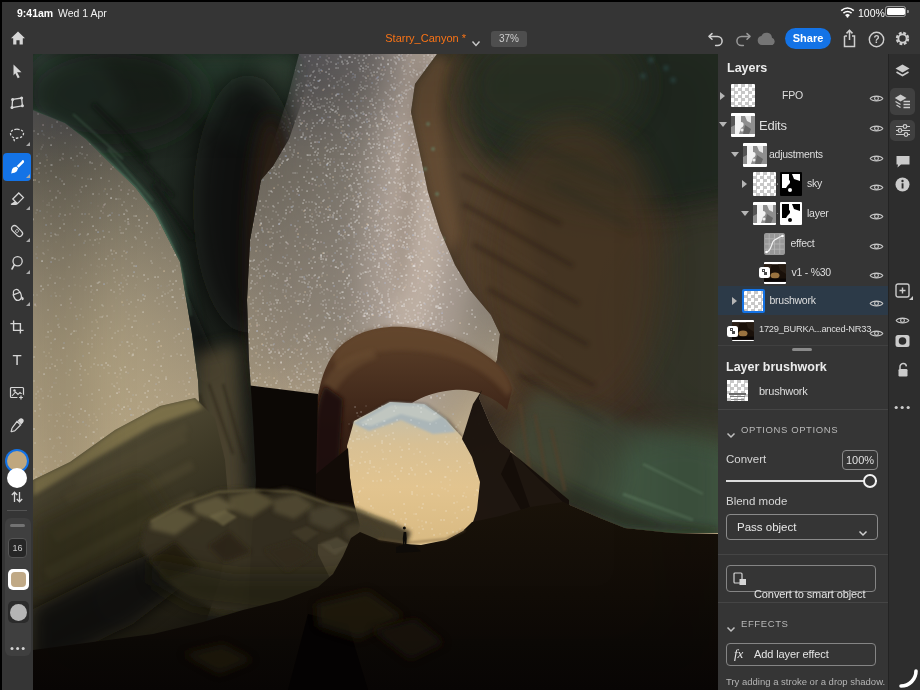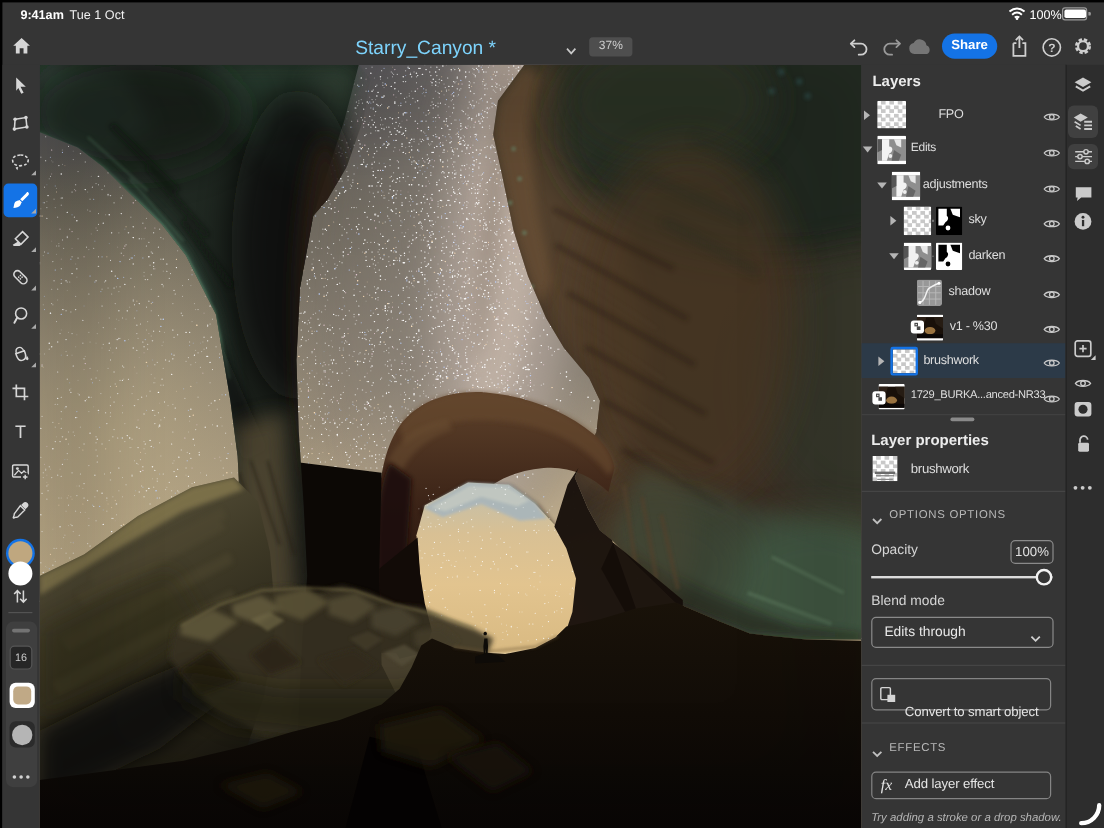--- a/index.html
+++ b/index.html
@@ -6,35 +6,35 @@
 #app{position:absolute;left:0;top:0;width:920px;height:690px;background:#353535}
 .abs{position:absolute}
 .lbl{position:absolute;color:#dedede;font-size:10px;letter-spacing:-.25px;white-space:nowrap}
 .checker{background:repeating-conic-gradient(#c8c8c8 0% 25%,#fff 0% 50%);background-size:7px 7px}
 </style></head><body>
 <div id="app">
 
 <div class="abs" style="left:0;top:0;width:920px;height:2px;background:#000"></div>
 <div class="abs" style="left:0;top:0;width:2px;height:690px;background:#000"></div>
 <div class="abs" style="left:17px;top:6.5px;font-size:10.5px;font-weight:700;color:#fff">9:41am</div>
-<div class="abs" style="left:58px;top:6.5px;font-size:10.5px;font-weight:400;color:#f2f2f2">Tue 1 Oct</div>
+<div class="abs" style="left:58px;top:6.5px;font-size:10.5px;font-weight:400;color:#f2f2f2">Wed 1 Apr</div>
 <div class="abs" style="left:840px;top:4px"><svg width="15" height="12" viewBox="0 0 15 12" style="">
         <path d="M1.2 4.6 Q7.5 -0.6 13.8 4.6" fill="none" stroke="#fff" stroke-width="1.6"></path>
         <path d="M3.4 7.2 Q7.5 3.8 11.6 7.2" fill="none" stroke="#fff" stroke-width="1.6"></path>
         <path d="M5.6 9.6 Q7.5 8.2 9.4 9.6" fill="none" stroke="#fff" stroke-width="1.6"></path>
         <circle cx="7.5" cy="10.6" r="1.1" fill="#fff"></circle>
       </svg></div>
 <div class="abs" style="left:858px;top:6.5px;font-size:10.5px;font-weight:400;color:#fff">100%</div>
 <div class="abs" style="left:885px;top:6px;width:21px;height:10.5px;border:1px solid rgba(255,255,255,.5);border-radius:2.5px"></div>
 <div class="abs" style="left:886.5px;top:7.5px;width:18px;height:7.5px;background:#fff;border-radius:1.5px"></div>
 <div class="abs" style="left:907px;top:9.5px;width:1.6px;height:3.6px;background:rgba(255,255,255,.5);border-radius:0 1px 1px 0"></div>
 <div class="abs" style="left:10px;top:30px"><svg width="16" height="16" viewBox="0 0 16 16" style="">
         <path d="M8 1.6 L15 8.2 H12.8 V14.5 H9.6 V10.3 H6.4 V14.5 H3.2 V8.2 H1 Z" fill="#d6d6d6"></path>
       </svg></div>
-<div class="abs" style="left:296px;top:31.5px;width:170px;text-align:left;font-size:16px;color:#7dd3fc">Starry_Canyon *</div>
+<div class="abs" style="left:296px;top:31.5px;width:170px;text-align:right;font-size:11px;color:#f97316">Starry_Canyon *</div>
 <div class="abs" style="left:471px;top:34px"><svg width="10" height="8" viewBox="0 0 10 8" style="">
         <path d="M1.5 1.5 L5 5.5 L8.5 1.5" fill="none" stroke="#c8c8c8" stroke-width="1.4"></path>
       </svg></div>
 <div class="abs" style="left:491px;top:30.5px;width:36px;height:16px;background:#4e4e4e;border-radius:3px;color:#cdcdcd;font-size:10px;text-align:center;line-height:16px">37%</div>
 <div class="abs" style="left:707px;top:31px"><svg width="18" height="16" viewBox="0 0 18 16" style="">
         <path d="M5 2.6 L2 5.4 L5 8.2" fill="none" stroke="#cfcfcf" stroke-width="1.5" stroke-linecap="round" stroke-linejoin="round"></path>
         <path d="M2.6 5.4 H10.5 a4.6 4.6 0 0 1 0 9.2 H8.6" fill="none" stroke="#cfcfcf" stroke-width="1.5" stroke-linecap="round"></path>
       </svg></div>
 <div class="abs" style="left:734px;top:31px"><svg width="18" height="16" viewBox="0 0 18 16" style="">
         <path d="M13 2.6 L16 5.4 L13 8.2" fill="none" stroke="#9a9a9a" stroke-width="1.5" stroke-linecap="round" stroke-linejoin="round"></path>
@@ -463,21 +463,21 @@
 <div class="abs" style="left:719px;top:122px;width:0;height:0;border-left:4px solid transparent;border-right:4px solid transparent;border-top:5.5px solid #b5b5b5"></div>
     <div class="abs" style="left:731px;top:113.25px;width:23.5px;height:23.5px;overflow:hidden;border-radius:1px"><svg width="24" height="24" viewBox="0 0 24 24">
         <rect width="24" height="24" fill="#fff"></rect>
         <rect y="3" width="24" height="18" fill="#8e8e8e"></rect>
         <path d="M4 3 L10 3 10 9 C14 9 13 14 10 15 L8 21 4 21Z" fill="#f2f2f2"></path>
         <path d="M14 3 L20 3 20 10 16 8Z" fill="#e8e8e8"></path>
         <circle cx="11" cy="17" r="1.6" fill="#eee"></circle>
         <path d="M0 3 L4 3 4 12 0 14Z" fill="#555"></path>
         <path d="M14 12 L20 16 18 21 12 21Z" fill="#666"></path>
       </svg></div>
-    <div class="lbl" style="left:759px;top:118px;font-size:10px">Edits</div>
+    <div class="lbl" style="left:759px;top:118px;font-size:13px">Edits</div>
     <div class="abs" style="left:869px;top:119.5px"><svg width="15" height="11" viewBox="0 0 15 11" style="">
         <path d="M1.2 5.5 C3.4 2.3 11.6 2.3 13.8 5.5 C11.6 8.7 3.4 8.7 1.2 5.5 Z" fill="none" stroke="#c9c9c9" stroke-width="1.1"></path>
         <circle cx="7.5" cy="5.4" r="1.9" fill="none" stroke="#c9c9c9" stroke-width="1.1"></circle>
       </svg></div>
 <div class="abs" style="left:731px;top:152px;width:0;height:0;border-left:4px solid transparent;border-right:4px solid transparent;border-top:5.5px solid #b5b5b5"></div>
     <div class="abs" style="left:743px;top:143.25px;width:23.5px;height:23.5px;overflow:hidden;border-radius:1px"><svg width="24" height="24" viewBox="0 0 24 24">
         <rect width="24" height="24" fill="#fff"></rect>
         <rect y="3" width="24" height="18" fill="#8e8e8e"></rect>
         <path d="M4 3 L10 3 10 9 C14 9 13 14 10 15 L8 21 4 21Z" fill="#f2f2f2"></path>
         <path d="M14 3 L20 3 20 10 16 8Z" fill="#e8e8e8"></path>
@@ -515,34 +515,34 @@
         <circle cx="11" cy="17" r="1.6" fill="#eee"></circle>
         <path d="M0 3 L4 3 4 12 0 14Z" fill="#555"></path>
         <path d="M14 12 L20 16 18 21 12 21Z" fill="#666"></path>
       </svg></div>
     <div class="abs" style="left:779.5px;top:201.75px;width:22px;height:23.5px;overflow:hidden;border-radius:1px"><svg width="22" height="24" viewBox="0 0 22 24">
         <rect width="22" height="24" fill="#fff"></rect>
         <path d="M2 2 L9 2 9 8 C11 9 10 12 8 13 L6 16 2 16Z" fill="#000"></path>
         <path d="M12 2 L20 2 20 9 14 7Z" fill="#000"></path>
         <circle cx="10" cy="18" r="2" fill="#000"></circle>
       </svg></div>
-    <div class="lbl" style="left:807px;top:206.5px;font-size:10.5px">darken</div>
+    <div class="lbl" style="left:807px;top:206.5px;font-size:10.5px">layer</div>
     <div class="abs" style="left:869px;top:208.0px"><svg width="15" height="11" viewBox="0 0 15 11" style="">
         <path d="M1.2 5.5 C3.4 2.3 11.6 2.3 13.8 5.5 C11.6 8.7 3.4 8.7 1.2 5.5 Z" fill="none" stroke="#c9c9c9" stroke-width="1.1"></path>
         <circle cx="7.5" cy="5.4" r="1.9" fill="none" stroke="#c9c9c9" stroke-width="1.1"></circle>
       </svg></div>
 <div class="abs" style="left:776.7px;top:212.5px;width:1.6px;height:1.6px;background:#999;border-radius:50%"></div>
 <div class="abs" style="left:763.5px;top:232.5px;width:21px;height:22px;overflow:hidden;border-radius:1px"><svg width="21" height="22" viewBox="0 0 21 22">
         <rect width="21" height="22" rx="2" fill="#989898"></rect>
         <path d="M5.2 1 V21 M10.5 1 V21 M15.8 1 V21 M1 5.8 H20 M1 11 H20 M1 16.2 H20" stroke="#b8b8b8" stroke-width=".8"></path>
         <path d="M2.5 19 C8 18 7 9 10.5 7 C14 5 15 4 18.5 3" fill="none" stroke="#f2f2f2" stroke-width="1.2"></path>
         <circle cx="2.5" cy="19" r="1.3" fill="#fff"></circle>
         <circle cx="18.5" cy="3" r="1.3" fill="#fff"></circle>
       </svg></div>
-    <div class="lbl" style="left:790.5px;top:236.5px;font-size:10.5px">shadow</div>
+    <div class="lbl" style="left:790.5px;top:236.5px;font-size:10.5px">effect</div>
     <div class="abs" style="left:869px;top:238.0px"><svg width="15" height="11" viewBox="0 0 15 11" style="">
         <path d="M1.2 5.5 C3.4 2.3 11.6 2.3 13.8 5.5 C11.6 8.7 3.4 8.7 1.2 5.5 Z" fill="none" stroke="#c9c9c9" stroke-width="1.1"></path>
         <circle cx="7.5" cy="5.4" r="1.9" fill="none" stroke="#c9c9c9" stroke-width="1.1"></circle>
       </svg></div>
 <div class="abs" style="left:763.5px;top:261.6px;width:22px;height:22px;overflow:hidden;border-radius:1px"><svg width="22" height="22" viewBox="0 0 22 22">
         <rect width="22" height="22" fill="#fff"></rect>
         <rect y="2.2" width="22" height="17.6" fill="#191009"></rect>
         <path d="M0 2.2 H8 L5 12 0 14Z" fill="#2c2017"></path>
         <path d="M14 2.2 H22 V12 L16 8Z" fill="#261c13"></path>
         <ellipse cx="11" cy="13.5" rx="4.5" ry="3" fill="#b08449" opacity=".85"></ellipse>
@@ -582,59 +582,59 @@
         <path d="M1.2 5.5 C3.4 2.3 11.6 2.3 13.8 5.5 C11.6 8.7 3.4 8.7 1.2 5.5 Z" fill="none" stroke="#c9c9c9" stroke-width="1.1"></path>
         <circle cx="7.5" cy="5.4" r="1.9" fill="none" stroke="#c9c9c9" stroke-width="1.1"></circle>
       </svg></div>
 <div class="abs" style="left:727px;top:325.5px;width:11px;height:11px">
       <div class="abs" style="left:0;top:0;width:11px;height:11px;background:#fff;border-radius:2.5px"></div>
       <div class="abs" style="left:2.6px;top:2.6px;width:3px;height:3px;border:1px solid #4a4a4a"></div>
       <div class="abs" style="left:5px;top:5px;width:3.2px;height:3.2px;background:#4a4a4a"></div>
     </div>
 <div class="abs" style="left:718px;top:345px;width:170px;height:1px;background:#404040"></div>
 <div class="abs" style="left:791.5px;top:347.5px;width:20px;height:3px;background:#8a8a8a;border-radius:1.5px"></div>
-<div class="abs" style="left:726px;top:360px;font-size:12.5px;font-weight:700;color:#ececec">Layer properties</div>
+<div class="abs" style="left:726px;top:360px;font-size:12.5px;font-weight:700;color:#ececec">Layer brushwork</div>
 <div class="abs" style="left:727px;top:380px;width:21px;height:21px;overflow:hidden">
       <div class="checker abs" style="left:0;top:0;width:21px;height:21px"></div>
       <div class="abs" style="left:2px;top:13px;width:17px;height:1.6px;background:#6a6a6a"></div>
       <div class="abs" style="left:3px;top:16px;width:15px;height:1.4px;background:#7a7a7a"></div>
       <div class="abs" style="left:4px;top:18.5px;width:13px;height:1.2px;background:#8a8a8a"></div>
     </div>
 <div class="lbl" style="left:759px;top:385px;font-size:11px">brushwork</div>
 <div class="abs" style="left:718px;top:409px;width:170px;height:1px;background:#454545"></div>
 <div class="abs" style="left:726px;top:425px"><svg width="10" height="7" viewBox="0 0 10 7" style="">
         <path d="M1.5 1.5 L5 5 L8.5 1.5" fill="none" stroke="#c0c0c0" stroke-width="1.5"></path>
       </svg></div>
 <div class="abs" style="left:741px;top:424px;font-size:9.5px;letter-spacing:.6px;color:#b8b8b8">OPTIONS OPTIONS</div>
-<div class="abs" style="left:726px;top:453px;font-size:11.5px;color:#d5d5d5">Opacity</div>
+<div class="abs" style="left:726px;top:453px;font-size:11.5px;color:#d5d5d5">Convert</div>
 <div class="abs" style="left:842px;top:450px;width:36px;height:20px;border:1px solid #8a8a8a;border-radius:4px;color:#e0e0e0;font-size:11px;text-align:center;line-height:19px">100%</div>
 <div class="abs" style="left:726px;top:480px;width:151px;height:1.5px;background:#dcdcdc"></div>
 <div class="abs" style="left:863px;top:473.5px;width:14px;height:14px;border:2px solid #f2f2f2;border-radius:50%;background:#353535"></div>
 <div class="abs" style="left:726px;top:495px;font-size:11.5px;color:#d5d5d5">Blend mode</div>
 <div class="abs" style="left:726px;top:514px;width:152px;height:26px;border:1px solid #8a8a8a;border-radius:4px"></div>
-<div class="abs" style="left:737px;top:520.5px;font-size:11.5px;color:#e8e8e8">Edits through</div>
+<div class="abs" style="left:737px;top:520.5px;font-size:11.5px;color:#e8e8e8">Pass object</div>
 <div class="abs" style="left:858px;top:523px"><svg width="10" height="7" viewBox="0 0 10 7" style="">
         <path d="M1.5 1.5 L5 5 L8.5 1.5" fill="none" stroke="#d0d0d0" stroke-width="1.5"></path>
       </svg></div>
 <div class="abs" style="left:718px;top:554px;width:170px;height:1px;background:#454545"></div>
 <div class="abs" style="left:726px;top:565px;width:150px;height:26.5px;border:1px solid #858585;border-radius:4px"></div>
 <div class="abs" style="left:733px;top:571.5px"><svg width="14" height="14" viewBox="0 0 14 14" style="">
         <rect x="1" y="1" width="8" height="10" rx="1" fill="none" stroke="#d5d5d5" stroke-width="1.2"></rect>
         <rect x="6.5" y="7" width="6.5" height="6" fill="#d5d5d5"></rect>
       </svg></div>
 <div class="abs" style="left:754px;top:588px;font-size:11px;letter-spacing:-.1px;color:#e5e5e5">Convert to smart object</div>
 <div class="abs" style="left:718px;top:602px;width:170px;height:1px;background:#454545"></div>
 <div class="abs" style="left:726px;top:619px"><svg width="10" height="7" viewBox="0 0 10 7" style="">
         <path d="M1.5 1.5 L5 5 L8.5 1.5" fill="none" stroke="#c0c0c0" stroke-width="1.5"></path>
       </svg></div>
 <div class="abs" style="left:741px;top:618px;font-size:9.5px;letter-spacing:.6px;color:#b8b8b8">EFFECTS</div>
 <div class="abs" style="left:726px;top:642.5px;width:150px;height:23px;border:1px solid #858585;border-radius:4px"></div>
 <div class="abs" style="left:734px;top:646px;font-size:13px;font-style:italic;color:#e5e5e5;font-family:'Liberation Serif',serif">fx</div>
 <div class="abs" style="left:754px;top:647.5px;font-size:11px;letter-spacing:-.1px;color:#e5e5e5">Add layer effect</div>
-<div class="abs" style="left:726px;top:676px;font-size:9.5px;font-style:italic;color:#b5b5b5">Try adding a stroke or a drop shadow.</div>
+<div class="abs" style="left:726px;top:676px;font-size:9.5px;color:#b5b5b5">Try adding a stroke or a drop shadow.</div>
 <div class="abs" style="left:888px;top:54px;width:32px;height:636px;background:#2d2d2d;border-left:1px solid #232323"></div>
 <div class="abs" style="left:894px;top:63px"><svg width="17" height="17" viewBox="0 0 17 17" style="">
         <path d="M8.5 1.5 L15.5 5.5 L8.5 9.5 L1.5 5.5Z" fill="#cbcbcb"></path>
         <path d="M2.5 9 L8.5 12.5 L14.5 9" fill="none" stroke="#cbcbcb" stroke-width="1.6"></path>
       </svg></div>
 <div class="abs" style="left:890px;top:88px;width:25px;height:27px;background:#404040;border-radius:5px"></div>
 <div class="abs" style="left:894px;top:93px"><svg width="17" height="17" viewBox="0 0 17 17" style="">
         <path d="M6.5 1.5 L12.5 5 L6.5 8.5 L0.8 5Z" fill="#cbcbcb"></path>
         <path d="M9.5 8.5 H16 M9.5 11.5 H16 M9.5 14.5 H16" stroke="#cbcbcb" stroke-width="1.6"></path>
         <path d="M1.5 8.5 L6.5 11.5 M2.5 12 L6.5 14.5" stroke="#cbcbcb" stroke-width="1.4"></path>

